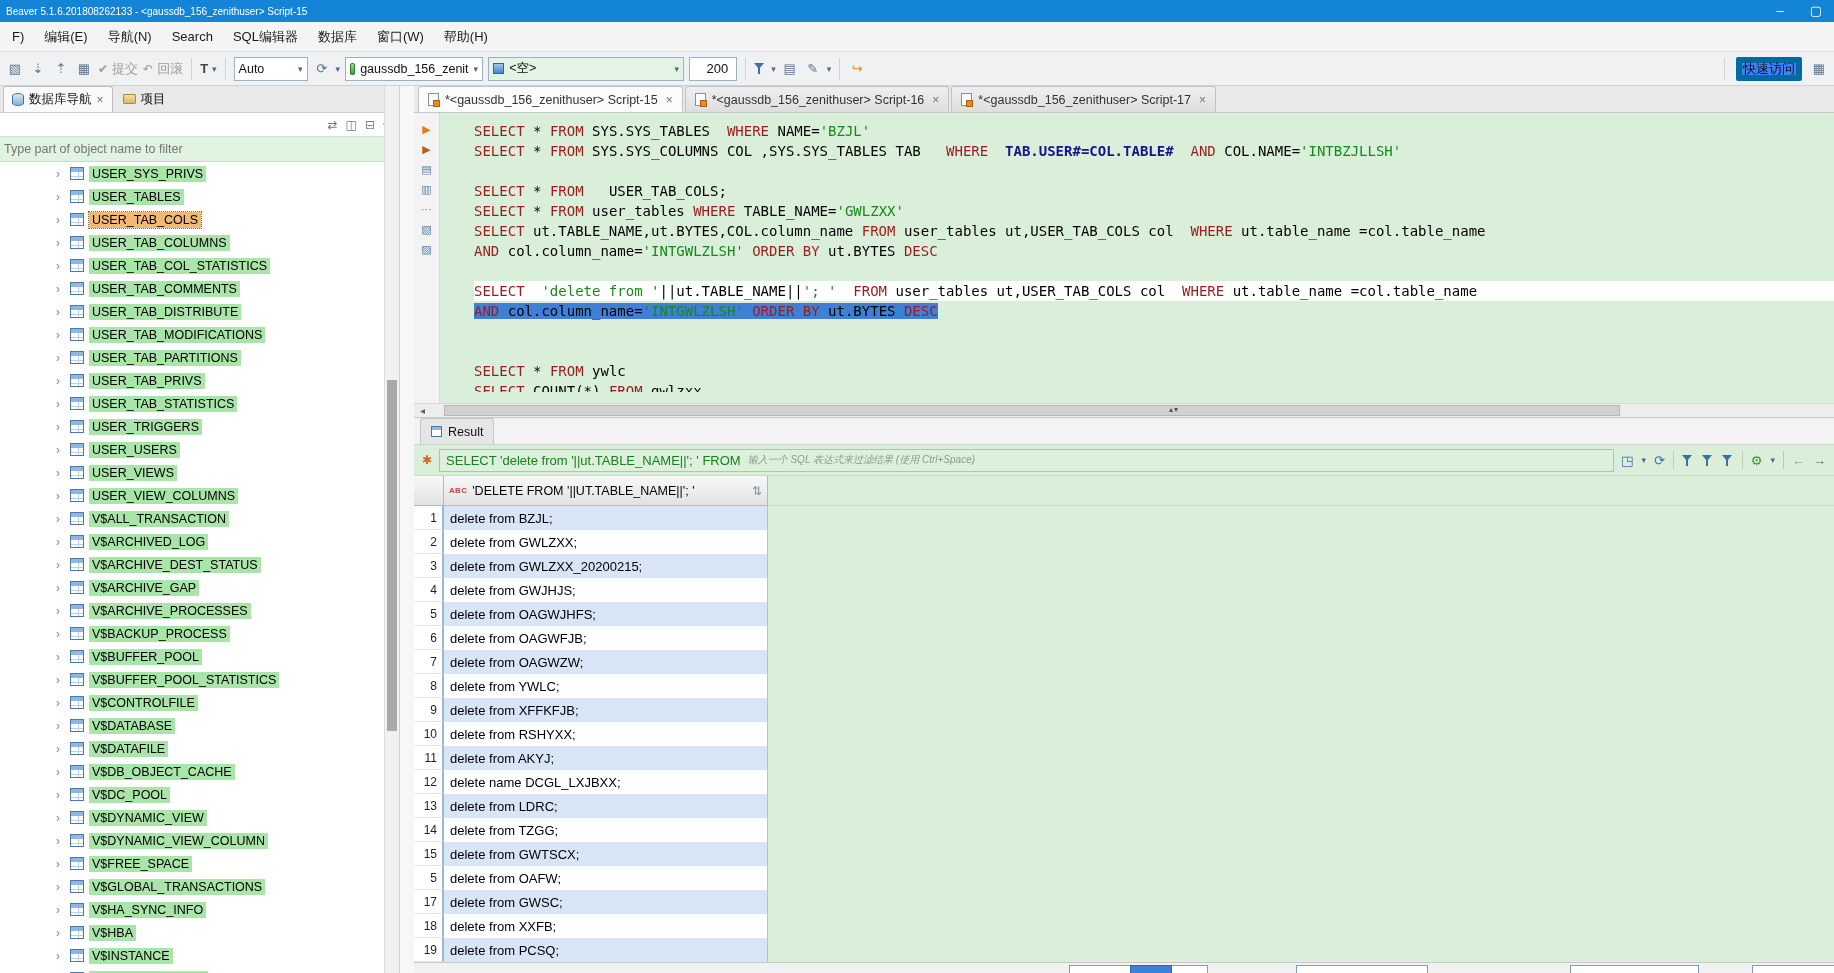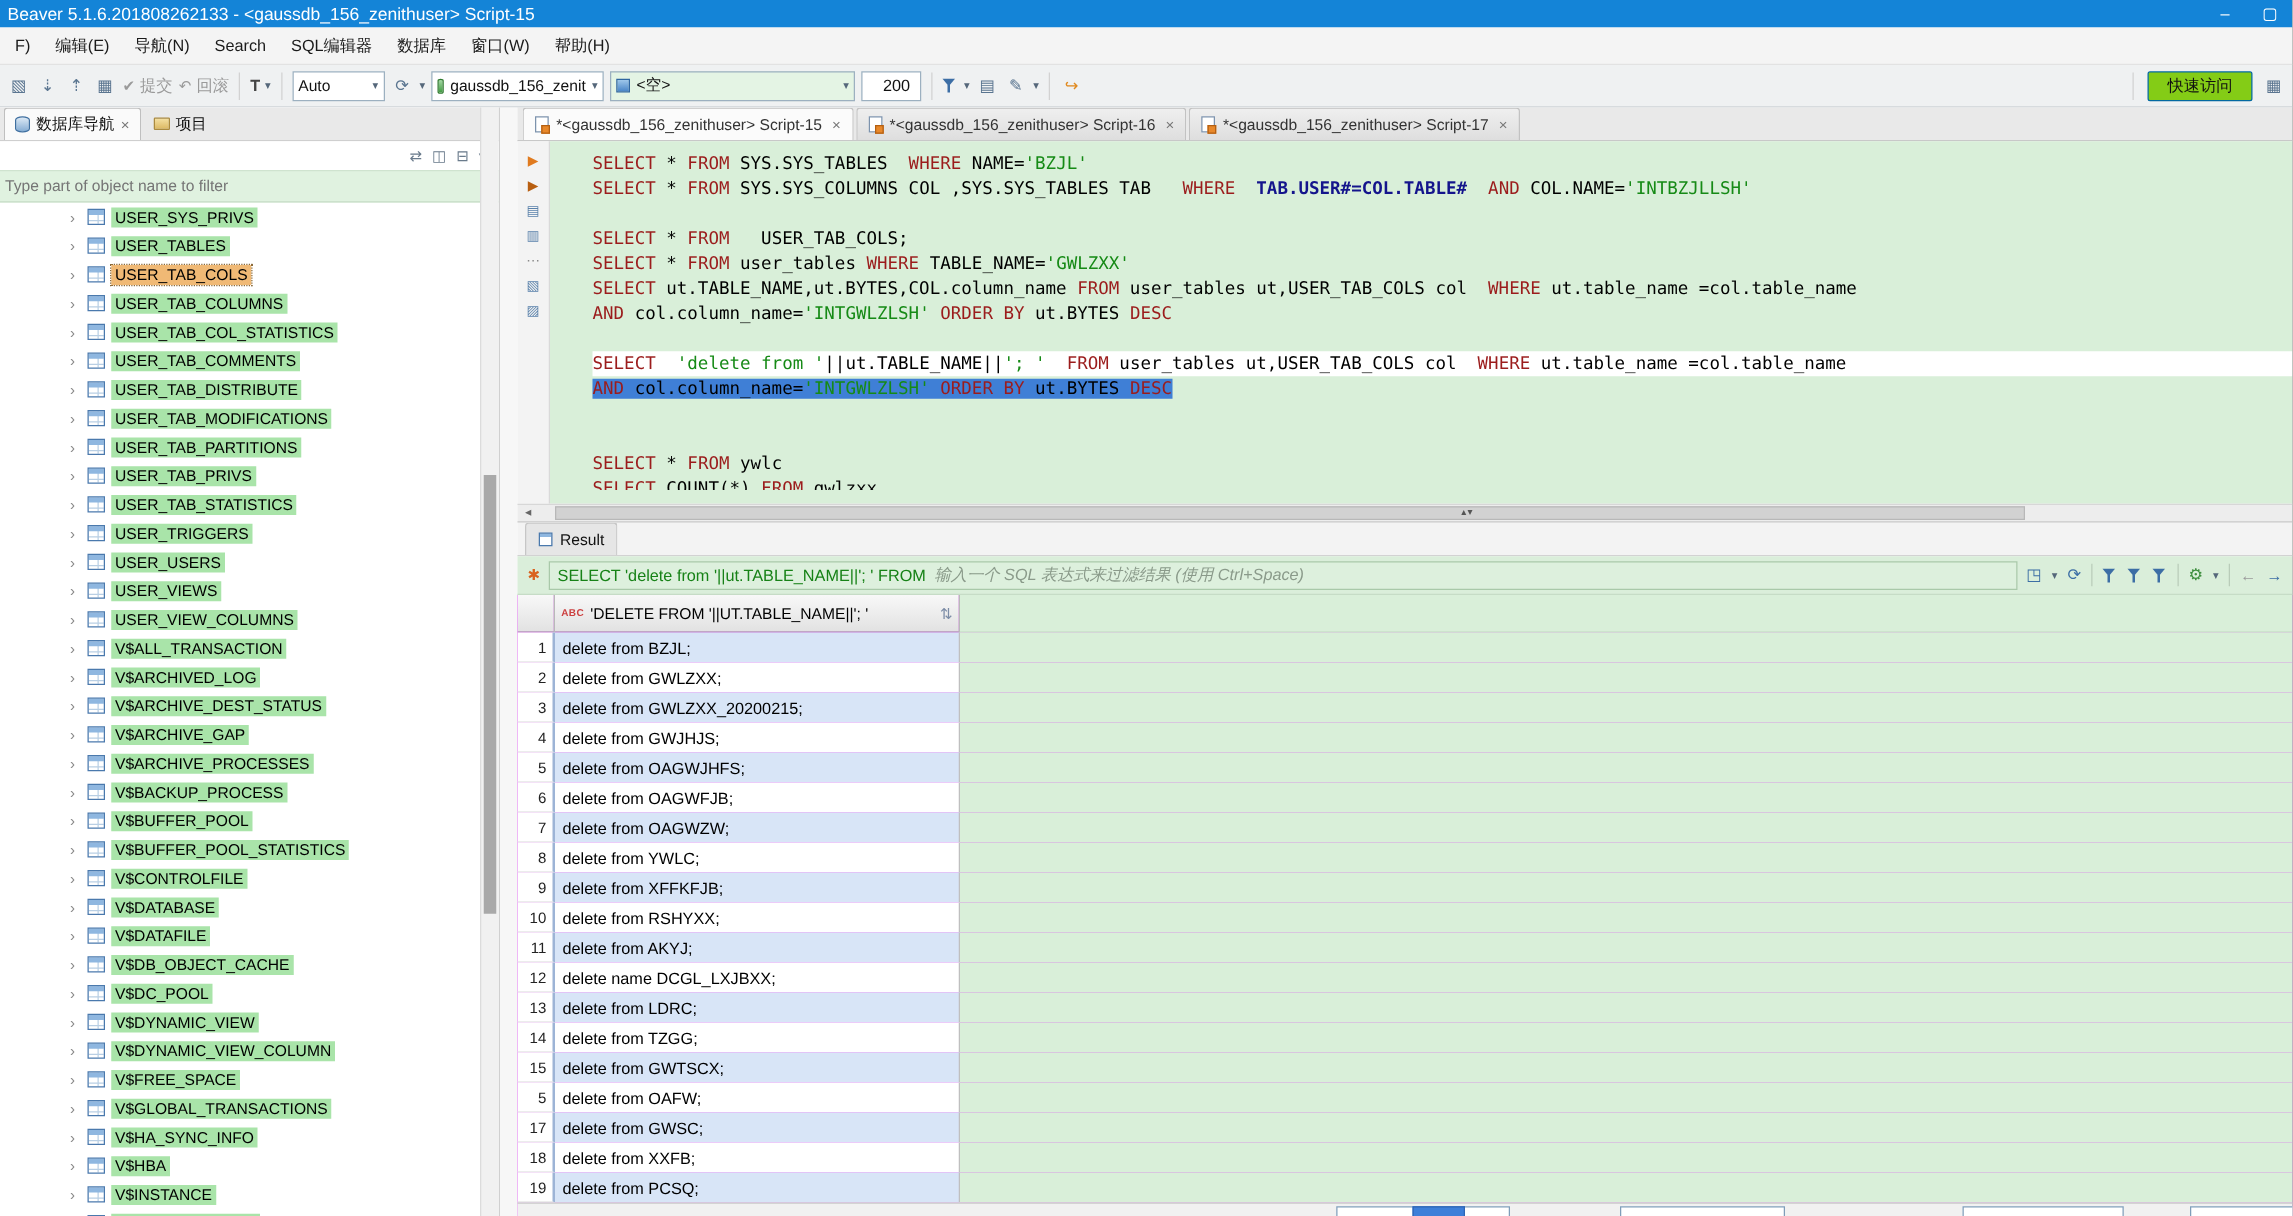--- a/index.html
+++ b/index.html
@@ -2,41 +2,41 @@
 <html><head>
 <meta charset="utf-8">
 <style>
   *{box-sizing:border-box;margin:0;padding:0}
   html,body{background:#888}
   .app{position:relative;width:1834px;height:973px;background:#fff;overflow:hidden;
        font-family:"Liberation Sans","DejaVu Sans",sans-serif;font-size:13px;color:#111}
 
   
   .titlebar{height:22px;background:#1484d7;color:#fff;display:flex;align-items:center;padding-left:6px}
-  .tb-title{font-size:14px;white-space:nowrap}
+  .tb-title{font-size:10px;white-space:nowrap}
   .win-controls{margin-left:auto;display:flex;height:22px}
   .win-btn{width:36px;text-align:center;line-height:22px;font-size:13px;color:#fff}
 
   
   .menubar{height:30px;background:#f4f4f4;border-bottom:1px solid #e2e2e2;display:flex;align-items:center;padding-left:2px}
   .mitem{padding:0 10px;line-height:29px;font-size:13px;color:#1a1a1a;white-space:nowrap}
 
   
   .toolbar{height:34px;background:#eff1f2;border-bottom:1px solid #cfd4d8;display:flex;align-items:center;padding:0 6px;gap:5px}
   .ticonbtn{min-width:18px;text-align:center;color:#5a7590;font-size:13px}
   .ticonbtn.orange{color:#e08a20}
   .tlabelbtn{display:flex;align-items:center;gap:4px;color:#9a9a9a;white-space:nowrap}
   .tlabelbtn .g{font-size:12px}
   .sep{width:1px;height:22px;background:#d2d2d2;margin:0 3px;flex:0 0 auto}
   .combo{height:24px;border:1px solid #9cb0c0;background:#fff;display:flex;align-items:center;padding:0 4px;gap:5px;font-size:12.5px;white-space:nowrap}
   .combo.green{background:#e4f4e4}
   .caret{color:#55677a;font-size:9px}
   .num-input{height:24px;width:48px;border:1px solid #9cb0c0;background:#fff;display:flex;align-items:center;justify-content:flex-end;padding:0 8px}
   .toolbar-right{margin-left:auto;display:flex;align-items:center;gap:8px}
-  .quick-btn{border:1px solid #0369a1;background:#84cc16;height:24px;display:flex;align-items:center;padding:0 15px;border-radius:2px;white-space:nowrap}
+  .quick-btn{border:6px solid #0369a1;background:#3b82f6;height:24px;display:flex;align-items:center;padding:0 1px;border-radius:2px;white-space:nowrap}
 
   
   .funnel{position:relative;width:12px;height:13px;display:inline-block}
   .funnel::before{content:'';position:absolute;left:0;top:1px;border-left:5px solid transparent;border-right:5px solid transparent;border-top:6px solid #3c6ea5}
   .funnel::after{content:'';position:absolute;left:4px;top:6px;width:2px;height:6px;background:#3c6ea5}
 
   
   .main{display:flex;height:887px}
 
   
@@ -99,21 +99,21 @@
 
   
   .rtabs{height:27px;background:#f3f3f3;border-bottom:1px solid #d2d2d2;display:flex;align-items:flex-end;padding-left:6px;flex:0 0 auto}
   .rtab{display:flex;align-items:center;gap:6px;height:26px;padding:0 10px;background:#e6e6e6;border:1px solid #c6c6c6;border-bottom:none;border-radius:3px 3px 0 0;font-size:12.5px;white-space:nowrap}
   .rgicon{width:11px;height:11px;border:1px solid #4a79ad;background:linear-gradient(#8fb7e0 0 3px,#fff 3px);flex:0 0 auto}
 
   .rfilter{height:31px;background:#daeeda;display:flex;align-items:center;padding:0 8px;gap:7px;border-bottom:1px solid #c6dcc6;flex:0 0 auto}
   .sqlficon{color:#d9621e;font-size:12px;font-weight:bold}
   .rquery{flex:1;height:23px;border:1px solid #a9c9a9;background:#ddf0dd;display:flex;align-items:center;padding-left:6px;gap:7px;overflow:hidden}
   .rq-text{color:#178217;font-size:13px;white-space:nowrap}
-  .rq-hint{color:#8a9a8a;font-style:italic;font-size:13px;white-space:nowrap;overflow:hidden}
+  .rq-hint{color:#8a9a8a;font-style:italic;font-size:10px;white-space:nowrap;overflow:hidden}
   .rf-icons{display:flex;align-items:center;gap:8px;flex:0 0 auto}
   .rf-icon{color:#3c6ea5;font-size:13px}
   .rf-icon.green{color:#3f8f3f}
   .rf-icon.gray{color:#9a9a9a}
   .rf-sep{width:1px;height:18px;background:#b9ccb9}
 
   .rgrid{flex:1;background:#d946ef;overflow:hidden;display:flex;flex-direction:column}
   .ghead{display:flex;height:30px;flex:0 0 auto}
   .gh-num{width:30px;background:linear-gradient(#f8f8f8,#e2e2e2);border-right:1px solid #b9b9b9;border-bottom:1px solid #b9b9b9;flex:0 0 auto}
   .gh-data{width:324px;background:linear-gradient(#f8f8f8,#e2e2e2);border-right:1px solid #b9b9b9;border-bottom:1px solid #b9b9b9;

